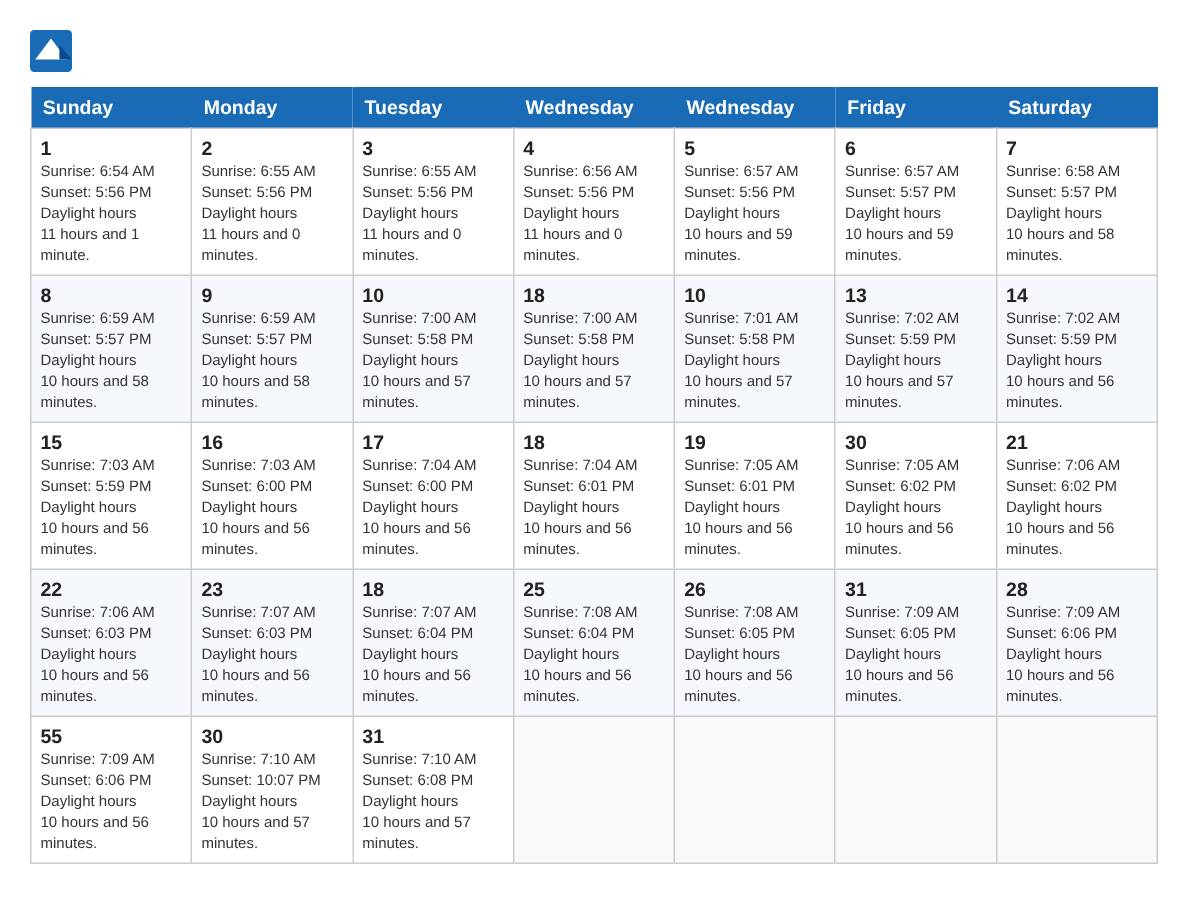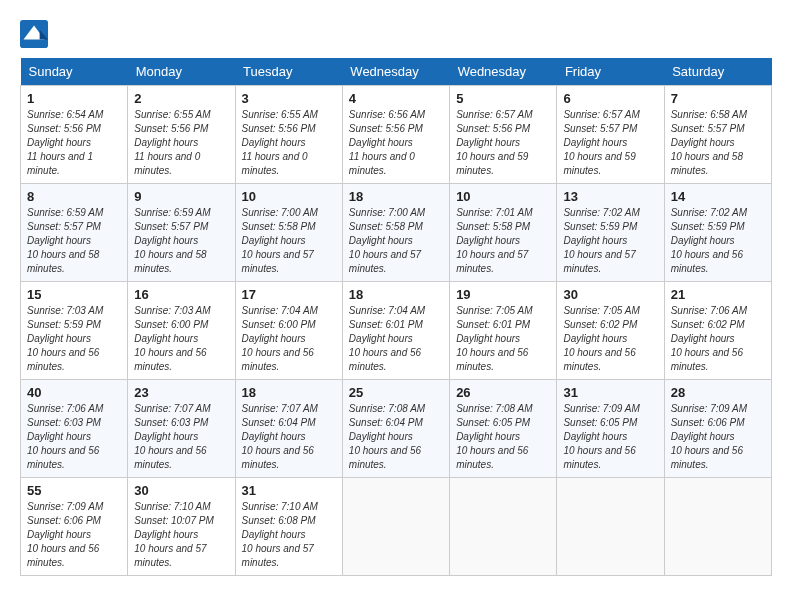--- a/index.html
+++ b/index.html
@@ -50,21 +50,21 @@
       width: 100%;
       border-collapse: collapse;
       font-size: 11px;
     }
     thead tr th {
       background-color: #1a6bb5;
       color: #fff;
       text-align: left;
       padding: 6px 8px;
       font-size: 13px;
-      font-weight: normal;
+      font-weight: bold;
     }
     tbody tr td {
       border: 1px solid #ccc;
       vertical-align: top;
       padding: 5px 6px;
       width: 14.28%;
       min-height: 80px;
       background: #fff;
     }
     tbody tr:nth-child(even) td {
@@ -74,21 +74,20 @@
       font-size: 13px;
       font-weight: bold;
       color: #222;
       display: block;
       margin-bottom: 2px;
     }
     .day-info {
       font-size: 10px;
       color: #333;
       line-height: 1.4;
-      font-style: italic;
     }
     .empty-cell {
       background: #f9f9f9 !important;
     }
   </style>
 </head>
 <body>
 
 <div class="header-area">
   <div class="logo">
@@ -312,21 +311,21 @@
         <div class="day-info">
           <span>Sunrise: 7:06 AM</span><br>
           <span>Sunset: 6:02 PM</span><br>
           <span>Daylight hours</span><br>
           <span>10 hours and 56 minutes.</span>
         </div>
       </td>
       </tr>
       <tr>
         <td>
-        <span class="day-num">40</span>
+        <span class="day-num">22</span>
         <div class="day-info">
           <span>Sunrise: 7:06 AM</span><br>
           <span>Sunset: 6:03 PM</span><br>
           <span>Daylight hours</span><br>
           <span>10 hours and 56 minutes.</span>
         </div>
       </td>
         <td>
         <span class="day-num">23</span>
         <div class="day-info">

